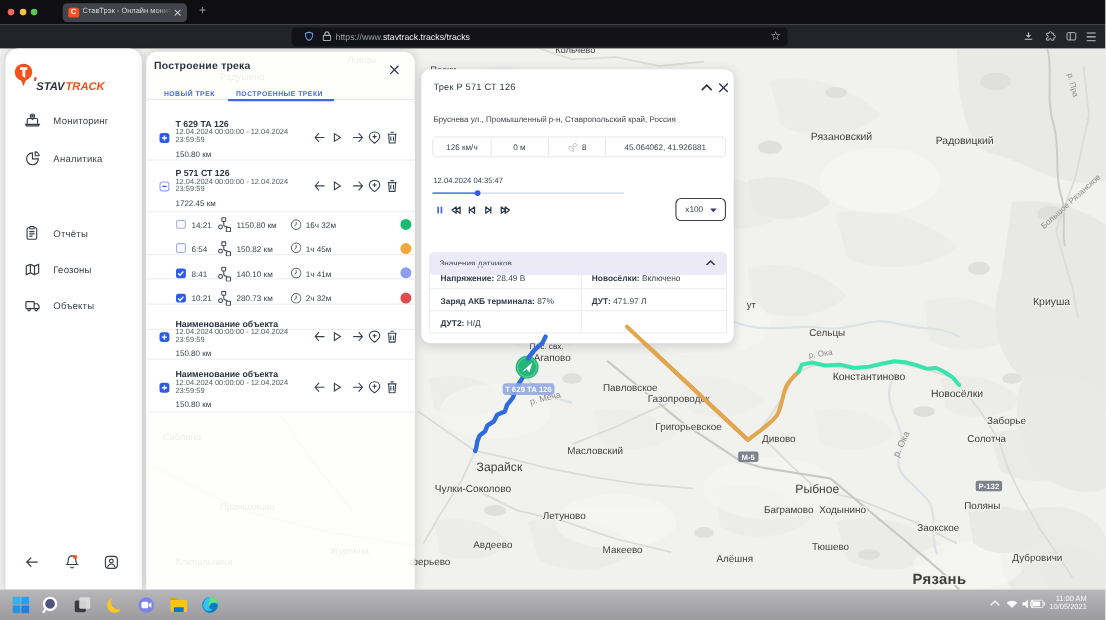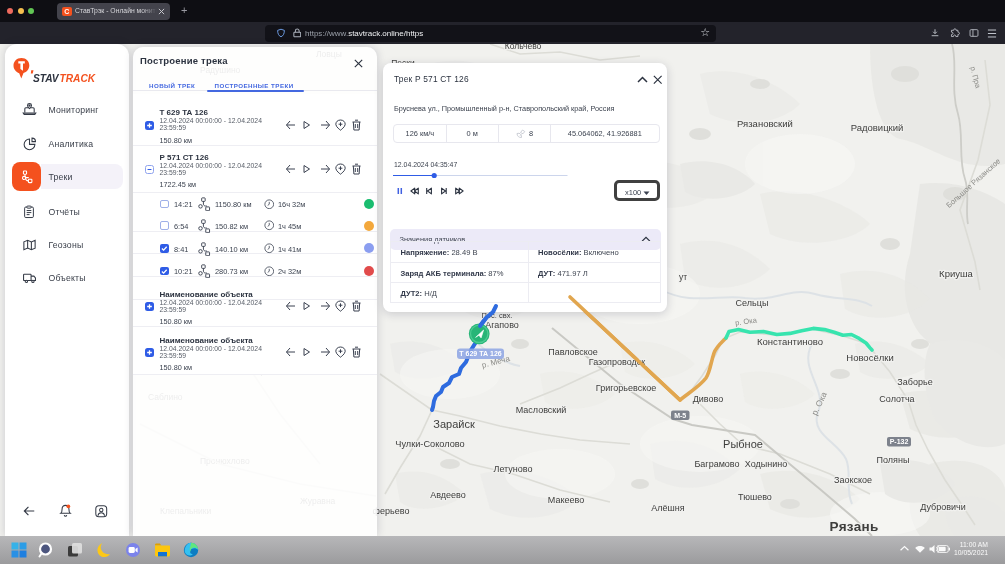--- a/index.html
+++ b/index.html
@@ -57,21 +57,21 @@
   .srow .dot { position:absolute; left:231px; top:6.3px; width:10px; height:10px; border-radius:50%; }
 
   
   .panel { position:absolute; left:383px; top:63px; width:283.5px; height:249px; background:#fff; border-radius:8px; box-shadow:0 2px 10px rgba(30,30,60,.18); }
   .panel .phdr { position:absolute; left:11px; top:11px; font-size:8.4px; color:#2c3340; letter-spacing:.2px; }
   .panel .addr { position:absolute; left:11px; top:40.5px; font-size:7.3px; color:#3e4450; }
   .statbox { position:absolute; left:10px; top:61px; width:267px; height:19px; border:1px solid #e7e7ee; border-radius:4px; display:flex; }
   .statbox div { flex:1; border-right:1px solid #e7e7ee; text-align:center; line-height:17px; font-size:7.4px; color:#3c4350; }
   .statbox div:last-child { border-right:none; }
   .pdate { position:absolute; left:11px; top:98px; font-size:6.9px; color:#3e4450; }
-  .x100 { position:absolute; left:231px; top:117px; width:46px; height:21px; border:3px solid #404040; border-radius:5px; font-size:7.5px; color:#3c4350; line-height:19px; text-align:left; padding-left:8px; }
+  .x100 { position:absolute; left:231px; top:117px; width:46px; height:21px; border:1px solid #404040; border-radius:5px; font-size:7.5px; color:#3c4350; line-height:19px; text-align:left; padding-left:8px; }
   .senshdr { position:absolute; left:6.5px; top:152px; width:271px; height:21px; background:#eceaf8; border-radius:5px; font-size:7.4px; color:#3e4450; line-height:21px; padding-left:10px;margin-top:14px; }
   .senstable { position:absolute; left:6.5px; top:177.5px; width:271px; height:62px; border:1px solid #ececf2; }
   .senstable .cell { position:absolute; font-size:7.6px; color:#3e4450; }
   .senstable b { color:#32394a; }
 
   svg { display:block; }
 </style>
 </head>
 <body>
 
@@ -260,21 +260,21 @@
       <path d="M9.5 0.5 L9.7 3.4 L6.8 3.6"></path>
     </svg>
   <div class="urlbar">
     <svg class="abs" style="left:12px;top:3.5px" width="8" height="10" viewBox="0 0 10 11" fill="none" stroke="#6f9fe8" stroke-width="1.2">
         <path d="M5 0.8 L9.2 2.2 C9.2 6.5 7.8 9 5 10.2 C2.2 9 0.8 6.5 0.8 2.2 Z"></path>
       </svg>
     <svg class="abs" style="left:27.5px;top:3.5px" width="8.5" height="10" viewBox="0 0 10 11" fill="none" stroke="#aab0ba" stroke-width="1.2">
         <rect x="1" y="4.5" width="8" height="5.5" rx="1"></rect>
         <path d="M2.8 4.5 L2.8 3 C2.8 1.7 3.8 0.8 5 0.8 C6.2 0.8 7.2 1.7 7.2 3 L7.2 4.5"></path>
       </svg>
-    <div class="txt">https://www.<b>stavtrack.online/https</b></div>
+    <div class="txt">https://www.<b>stavtrack.tracks/tracks</b></div>
     <div class="star">☆</div>
   </div>
   <svg class="abs" style="left:930px;top:6px" width="10" height="10" viewBox="0 0 24 24" fill="none" stroke="#c3c7ce" stroke-width="2.2">
       <path d="M12 3 L12 13 M7.5 9 L12 13.5 L16.5 9 M4 18.5 L20 18.5"></path>
     </svg>
   <svg class="abs" style="left:949.5px;top:6px" width="10" height="10" viewBox="0 0 24 24" fill="none" stroke="#c3c7ce" stroke-width="2">
       <path d="M9 4.5 C9 3 10.2 1.8 11.8 1.8 C13.4 1.8 14.6 3 14.6 4.5 L14.6 5.5 L19 5.5 L19 10 L20 10 C21.6 10 22.8 11.2 22.8 12.8 C22.8 14.4 21.6 15.6 20 15.6 L19 15.6 L19 20.5 L14 20.5 L14 19.5 C14 17.9 12.8 16.7 11.2 16.7 C9.6 16.7 8.4 17.9 8.4 19.5 L8.4 20.5 L3.5 20.5 L3.5 15.5 L4.5 15.5 C6.1 15.5 7.3 14.3 7.3 12.7 C7.3 11.1 6.1 9.9 4.5 9.9 L3.5 9.9 L3.5 5.5 L9 5.5 Z"></path>
     </svg>
   <svg class="abs" style="left:968.5px;top:6px" width="10" height="10" viewBox="0 0 24 24" fill="none" stroke="#c3c7ce" stroke-width="2">
       <rect x="2.5" y="4" width="19" height="16" rx="2.5"></rect>
@@ -303,32 +303,20 @@
       <circle cx="12" cy="4.9" r="1"></circle>
     </svg>
     <div class="lbl">Мониторинг</div>
   </div>
   <div class="menu-item" style="top:85.5px">
     <svg width="15" height="15" viewBox="0 0 24 24" fill="none" stroke="#343a46" stroke-width="1.7">
       <path d="M12 4 A 8.6 8.6 0 1 0 20.6 12.6 L 12 12.6 Z"></path>
       <path d="M16 2.6 A 5.6 5.6 0 0 1 21.6 8.2 L16 8.2 Z"></path>
     </svg>
     <div class="lbl">Аналитика</div>
-  </div>
-  <div class="menu-item" style="top:118px">
-    <div class="mi-active-pill"></div>
-    <div class="mi-active-box"></div>
-    <svg style="left:14.5px" width="15" height="15" viewBox="0 0 24 24" fill="none" stroke="#ffffff" stroke-width="1.7">
-      <rect x="5.5" y="2.5" width="5" height="5" rx="1"></rect>
-      <path d="M8 7.5 L8 10.5 C8 12 9 13 10.5 13 L14 13"></path>
-      <rect x="4" y="11" width="5" height="5" rx="2.5"></rect>
-      <rect x="13.5" y="15.5" width="5.5" height="5.5" rx="1"></rect>
-      <path d="M9 13.5 C9 16 10.5 18.2 13.4 18.2"></path>
-    </svg>
-    <div class="lbl">Треки</div>
   </div>
   <div class="menu-item" style="top:153.5px">
     <svg width="14" height="15" viewBox="0 0 24 24" fill="none" stroke="#343a46" stroke-width="1.7">
       <rect x="4.5" y="3.5" width="15" height="18" rx="2"></rect>
       <rect x="8.5" y="1.8" width="7" height="3.6" rx="1.2" fill="#fff"></rect>
       <path d="M8 9.5 L16 9.5 M8 13 L16 13 M8 16.5 L13 16.5"></path>
     </svg>
     <div class="lbl">Отчёты</div>
   </div>
   <div class="menu-item" style="top:186.5px">

